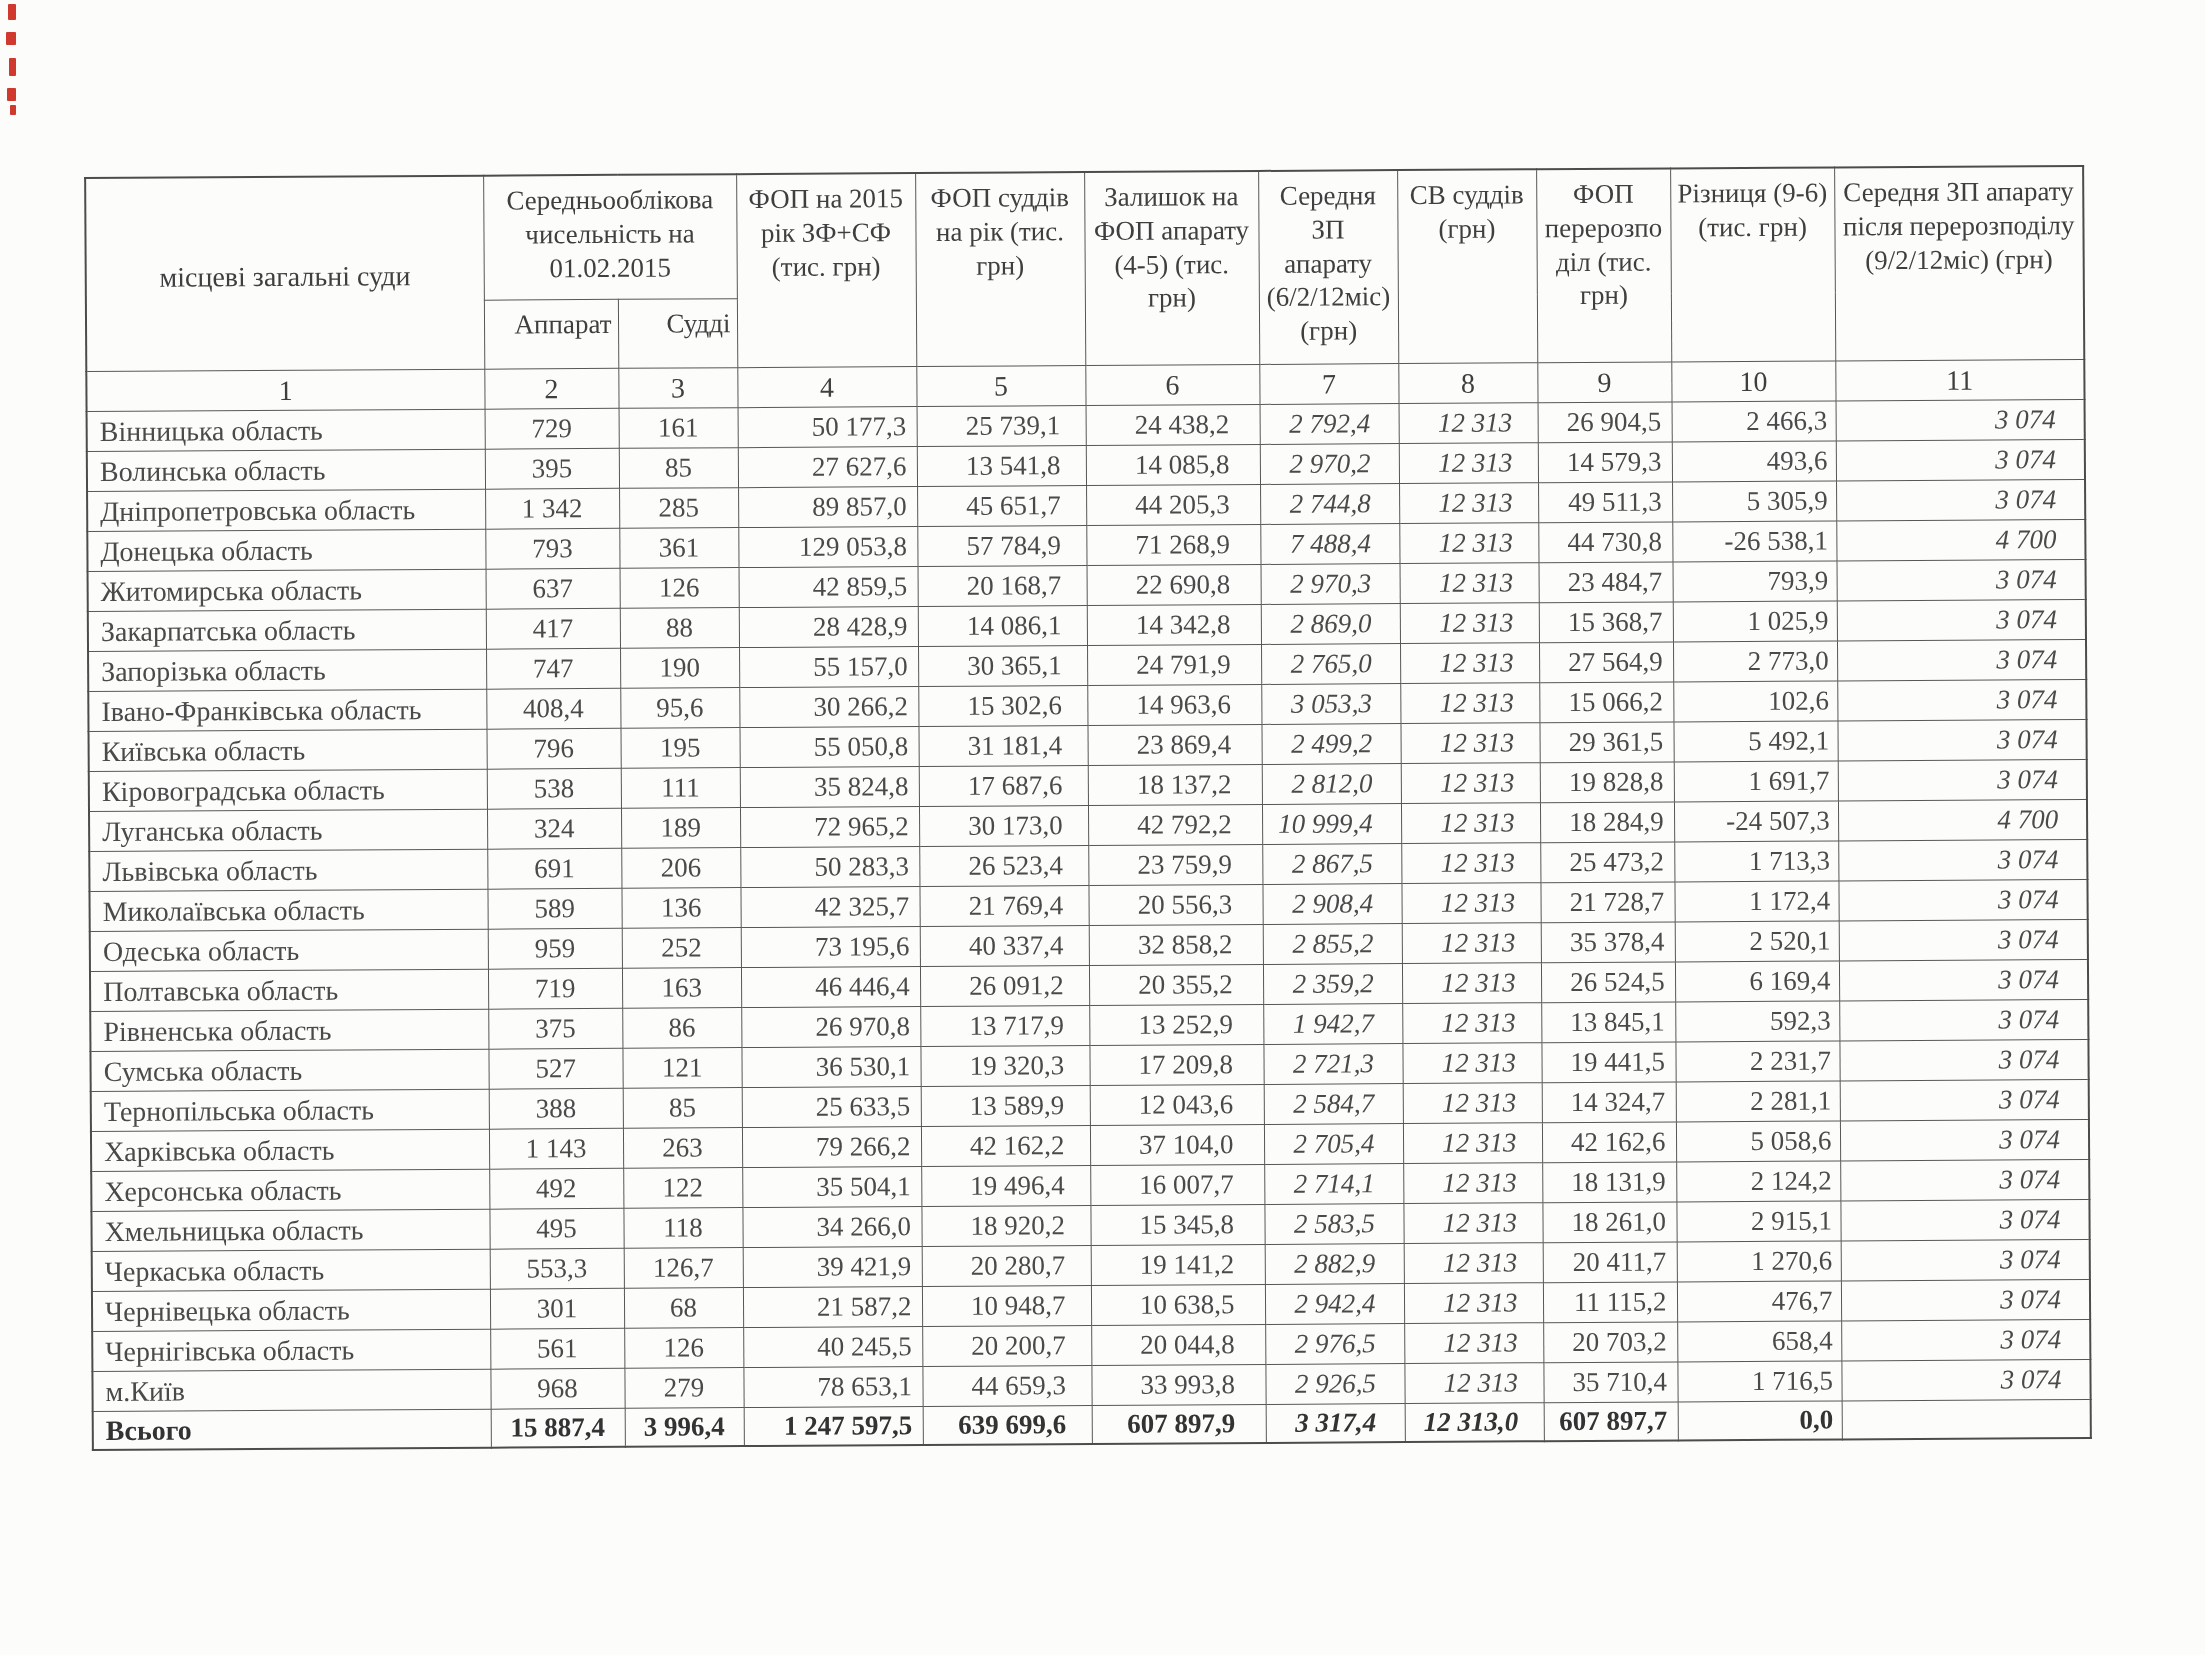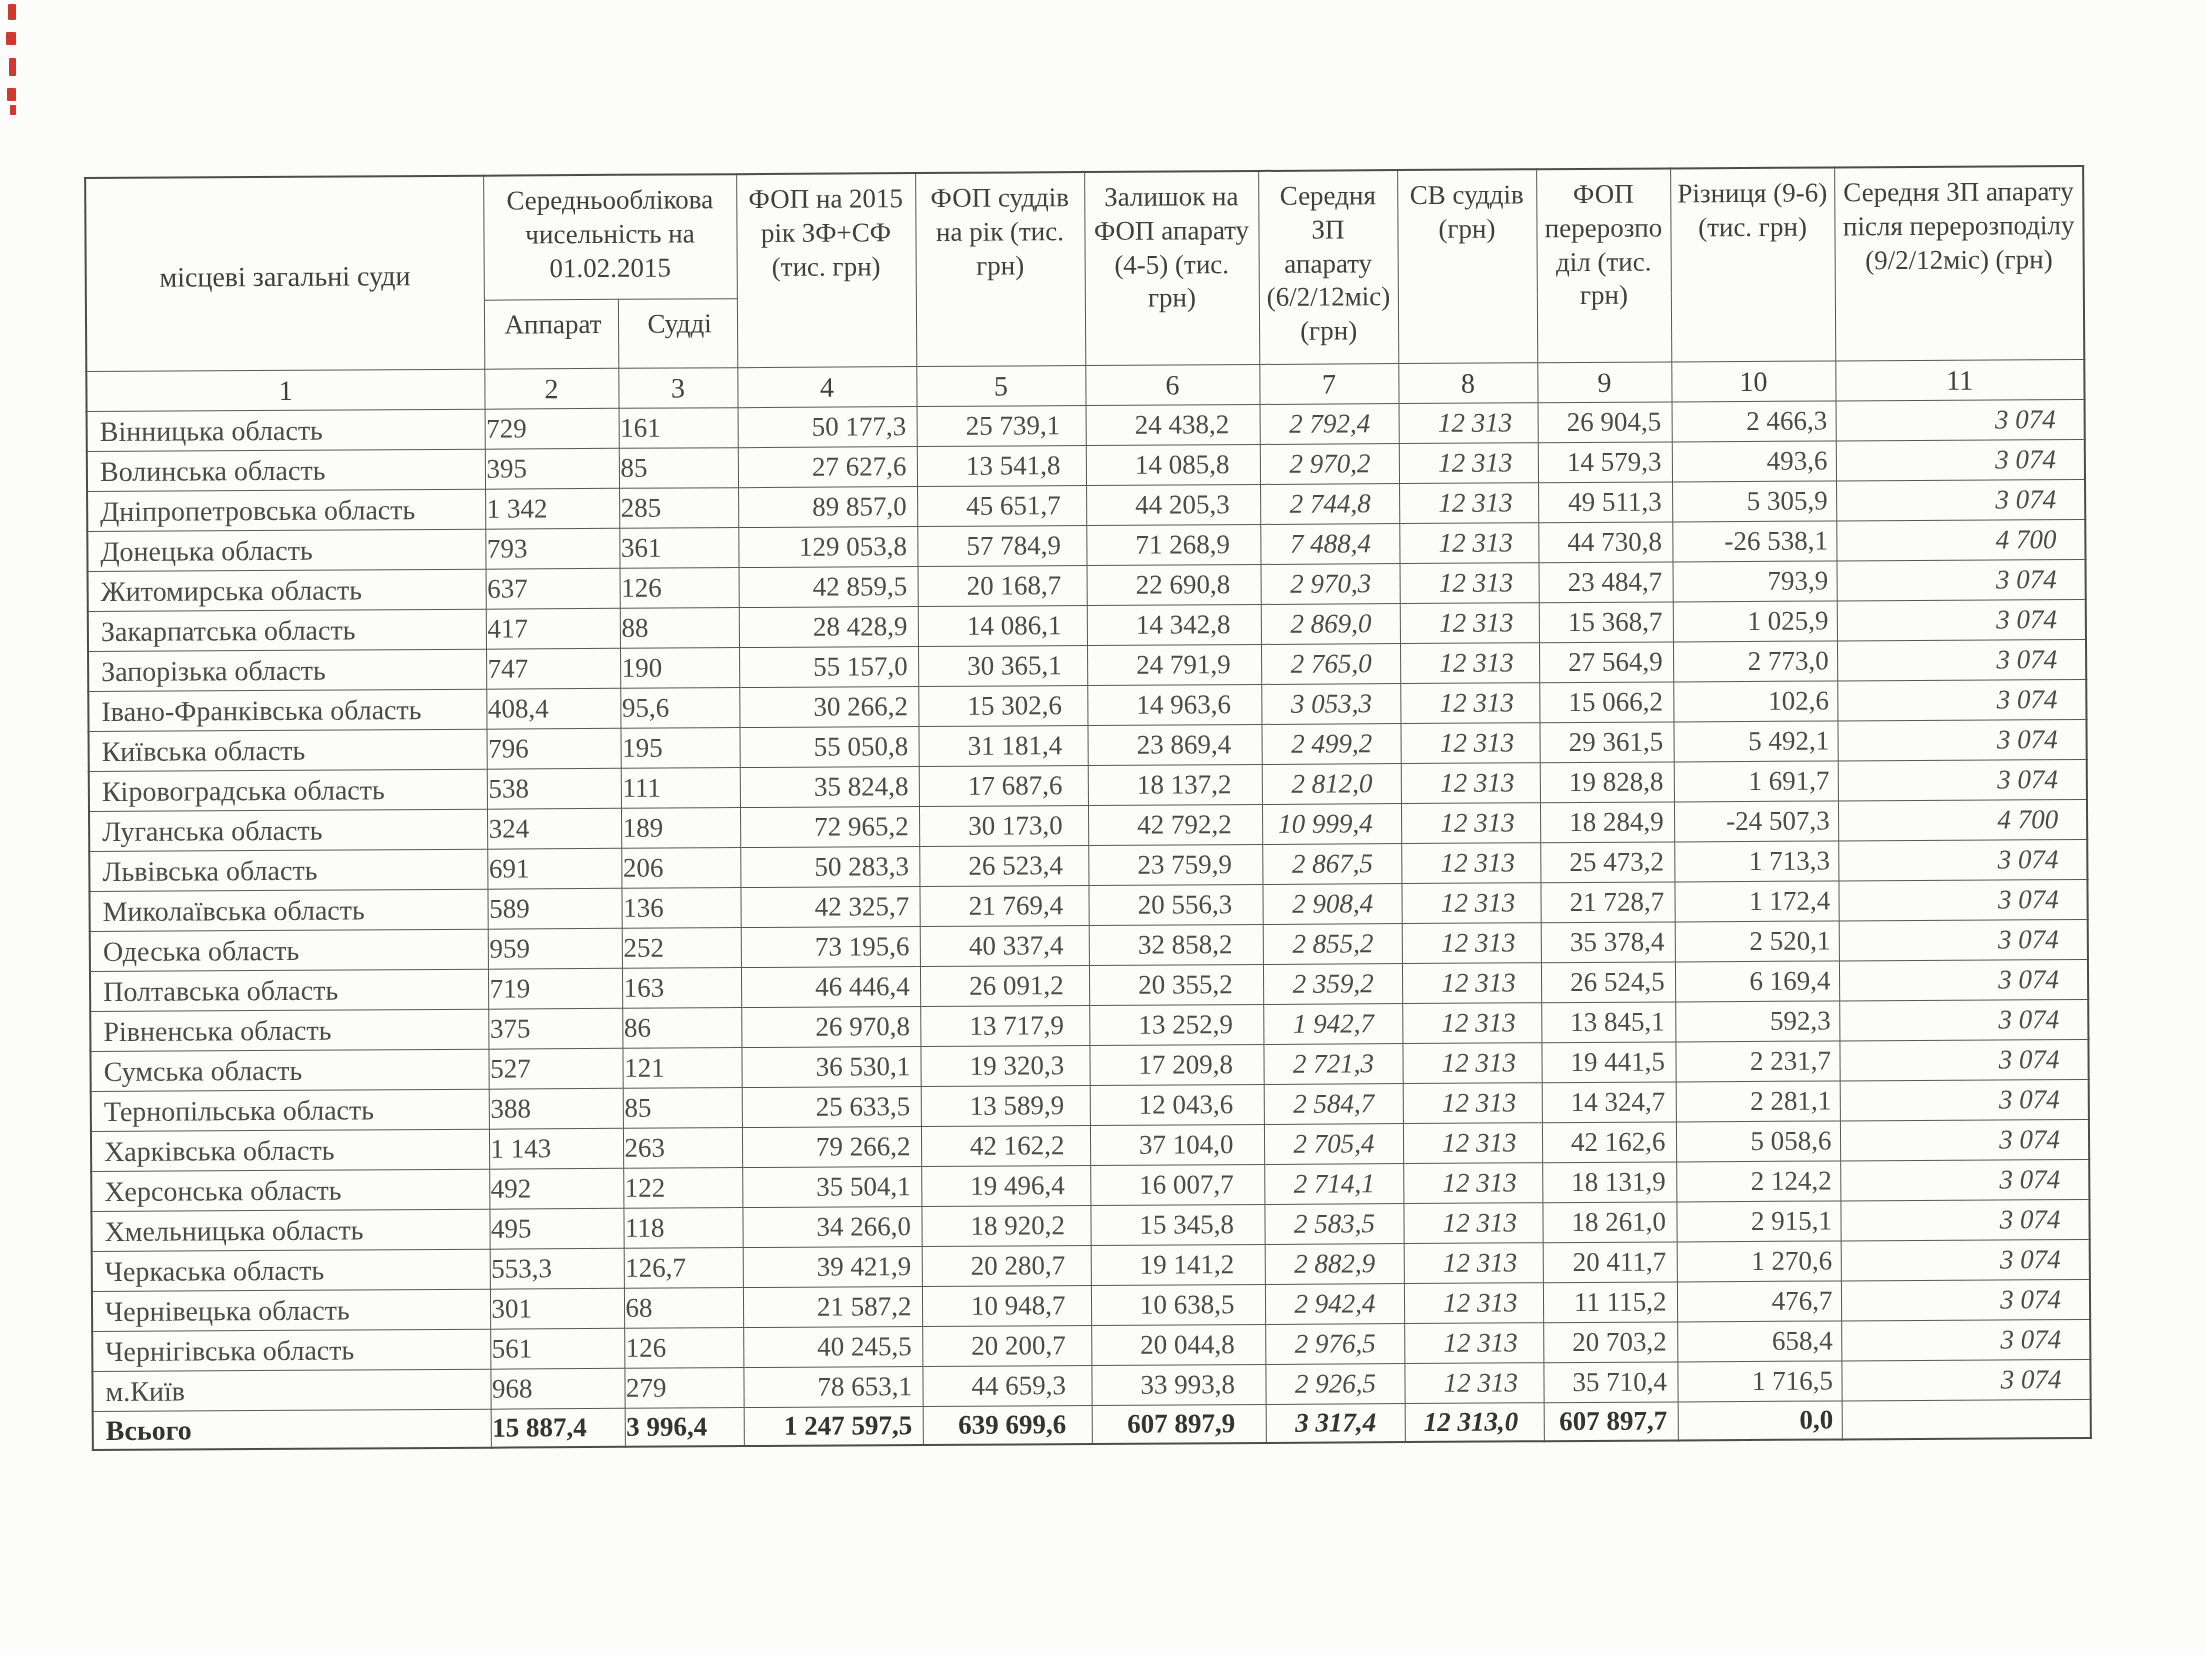--- a/index.html
+++ b/index.html
@@ -41,21 +41,21 @@
     color: #3f3f3f;
     font-size: 27px;
     line-height: 1.25;
     text-align: center;
     vertical-align: top;
     padding: 8px 6px 4px 6px;
     overflow-wrap: anywhere;
     hyphens: none;
   }
   thead tr.head-row-1 th { height: 111px; }
-  thead tr.head-row-2 th { height: 56px; vertical-align: top; text-align: center; padding-left: 10px; }
+  thead tr.head-row-2 th { height: 56px; vertical-align: top; text-align: right; padding-left: 10px; }
   thead tr.num-row th {
     height: 34px;
     font-size: 28px;
     padding: 2px 4px;
     vertical-align: middle;
   }
   th.th-corner {
     vertical-align: middle;
     font-size: 28px;
   }
@@ -64,21 +64,21 @@
     font-size: 27px;
     line-height: 1.05;
     white-space: nowrap;
     color: #4a4a4a;
   }
   td.c-name {
     text-align: left;
     padding-left: 12px;
     font-size: 28px;
   }
-  td.c-center { text-align: left; }
+  td.c-center { text-align: center; }
   td.c-r { text-align: right; }
   .p8  { padding-right: 8px; }
   .p10 { padding-right: 10px; }
   .p12 { padding-right: 28px; }
   .p25 { padding-right: 25px; }
   .p28 { padding-right: 28px; }
   .p30 { padding-right: 30px; }
   .ital { font-style: italic; }
   tr.total-row td {
     font-weight: bold;

